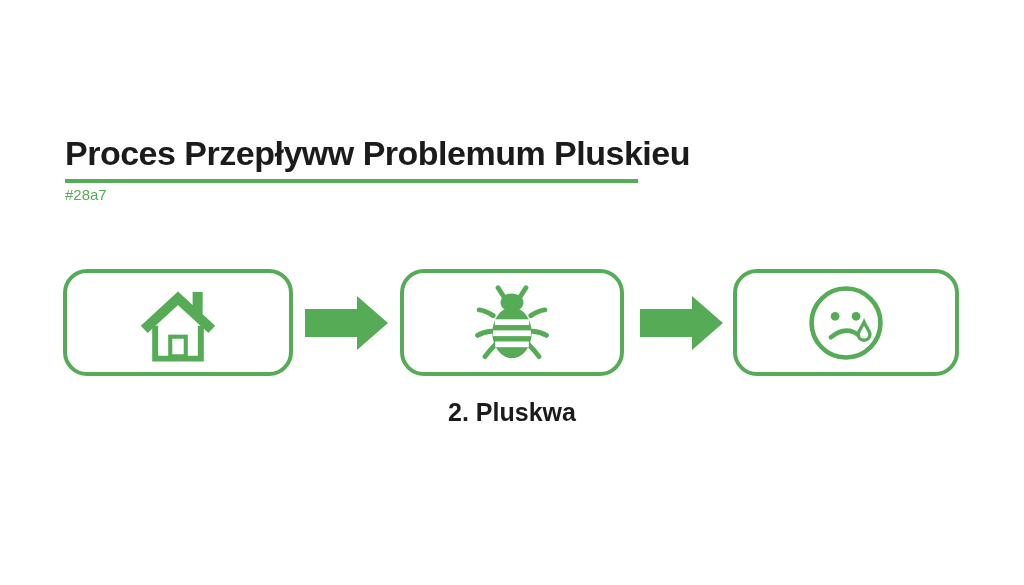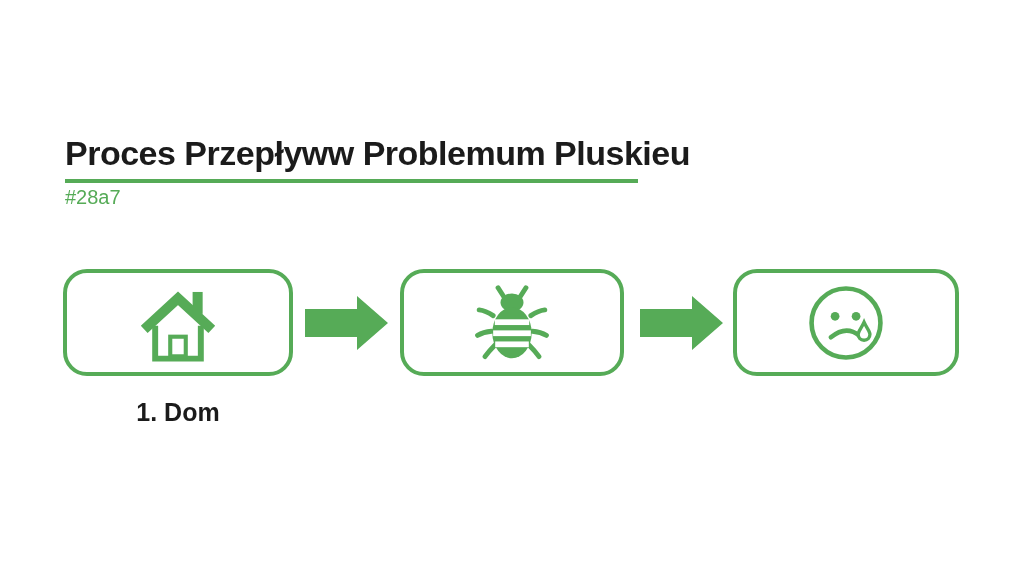--- a/index.html
+++ b/index.html
@@ -10,21 +10,21 @@
   }
   .title{
     position:absolute;left:65px;top:120px;width:700px;
     font-size:34px;font-weight:700;color:#1b1b1b;letter-spacing:-0.5px;line-height:1.1;
     white-space:nowrap;
   }
   .title-underline{
     position:absolute;left:65px;top:164px;width:573px;height:4px;background:#56ab57;
   }
   .subtitle{
-    position:absolute;left:65px;top:171px;font-size:20px;color:#56ab57;font-weight:400;
+    position:absolute;left:65px;top:171px;font-size:15px;color:#56ab57;font-weight:400;
   }
   .step-box{
     position:absolute;top:254px;height:107px;box-sizing:border-box;
     border:4px solid #56ab57;border-radius:24px;background:#ffffff;
     display:flex;align-items:center;justify-content:center;
   }
   .box-1{left:63px;width:230px;}
   .box-2{left:400px;width:224px;}
   .box-3{left:733px;width:226px;}
   .flow-arrow{position:absolute;top:280px;width:84px;height:56px;}
@@ -100,15 +100,15 @@
       <svg viewBox="0 0 100 100" width="84" height="84">
         <circle cx="50" cy="50" r="41" fill="none" stroke="#56ab57" stroke-width="5.5"></circle>
         <circle cx="37" cy="42" r="5.2" fill="#56ab57"></circle>
         <circle cx="62" cy="42" r="5.2" fill="#56ab57"></circle>
         <path d="M32 67 Q50 52 66 65" fill="none" stroke="#56ab57" stroke-width="5.5" stroke-linecap="round"></path>
         <path d="M71.5 49 C68.5 56 64.5 59.5 64.5 63.5 C64.5 67.6 67.4 70.5 71.5 70.5 C75.6 70.5 78.5 67.6 78.5 63.5 C78.5 59.5 74.5 56 71.5 49 Z" fill="#ffffff" stroke="#56ab57" stroke-width="4"></path>
       </svg>
     </span>
   </div>
 
-  <div class="step-label label-1">1. Dom</div>
+  <div class="step-label label-2">2. Pluskwa</div>
 
 </div>
 
 </body></html>

